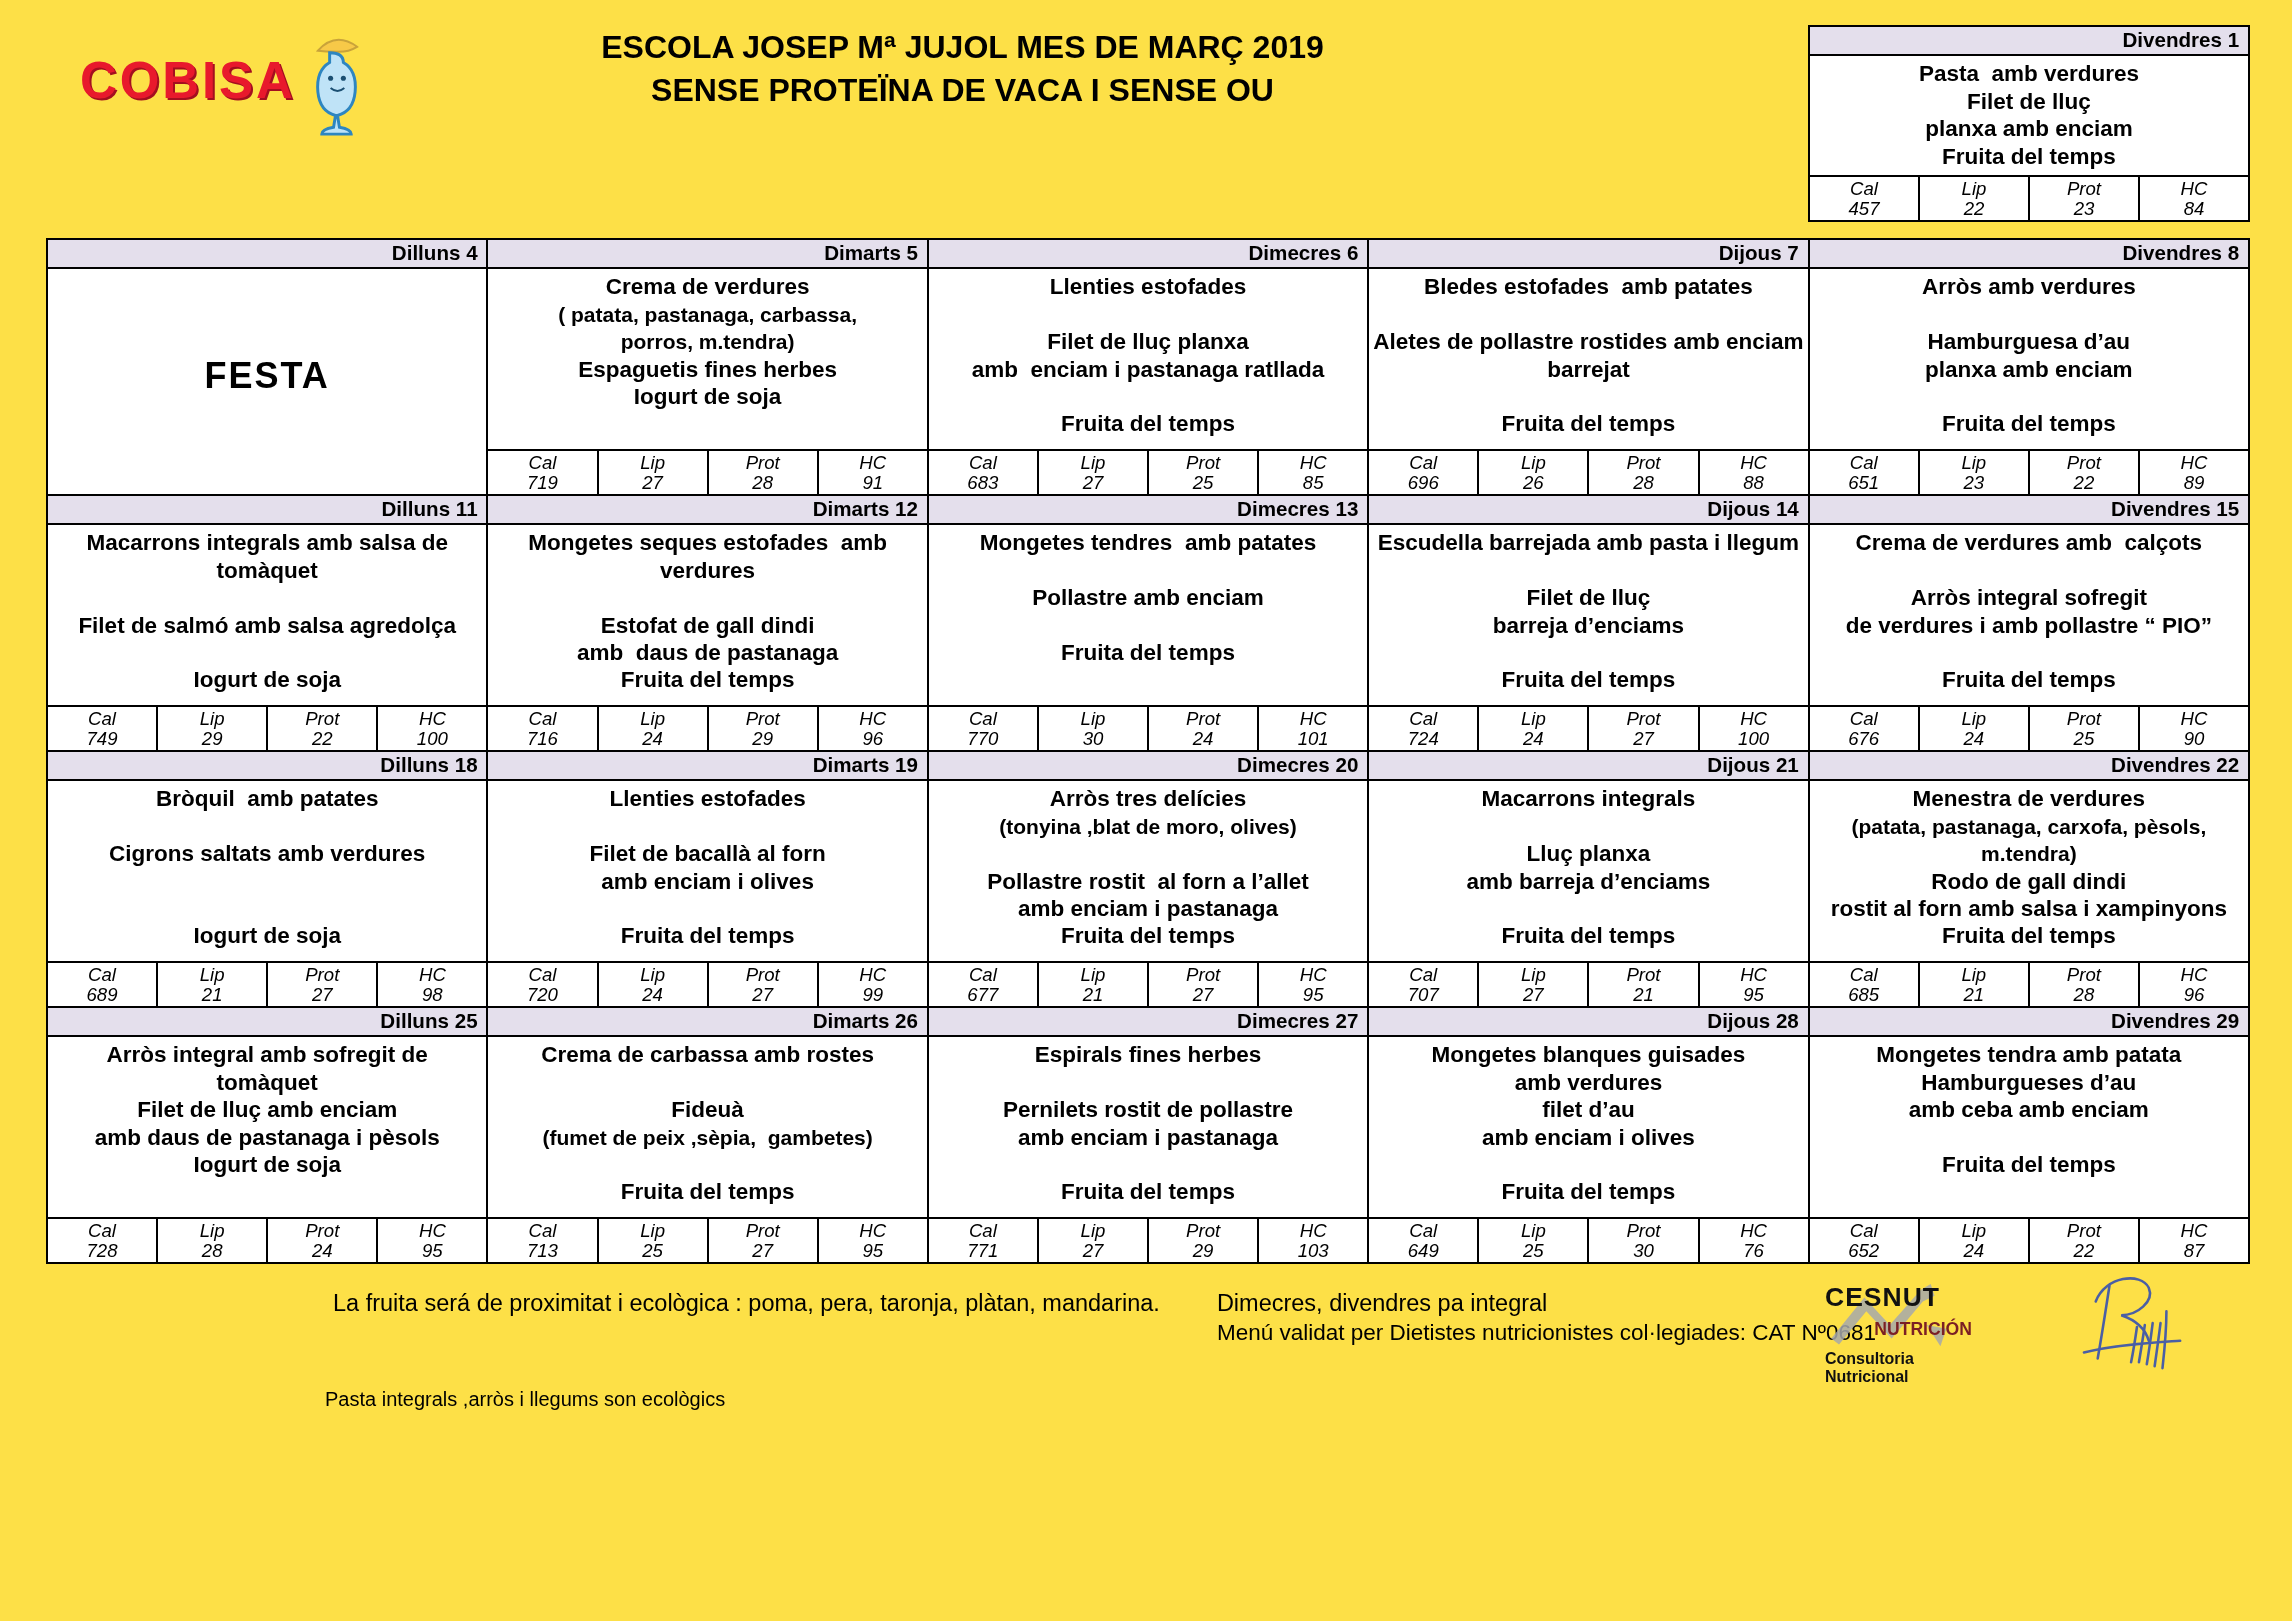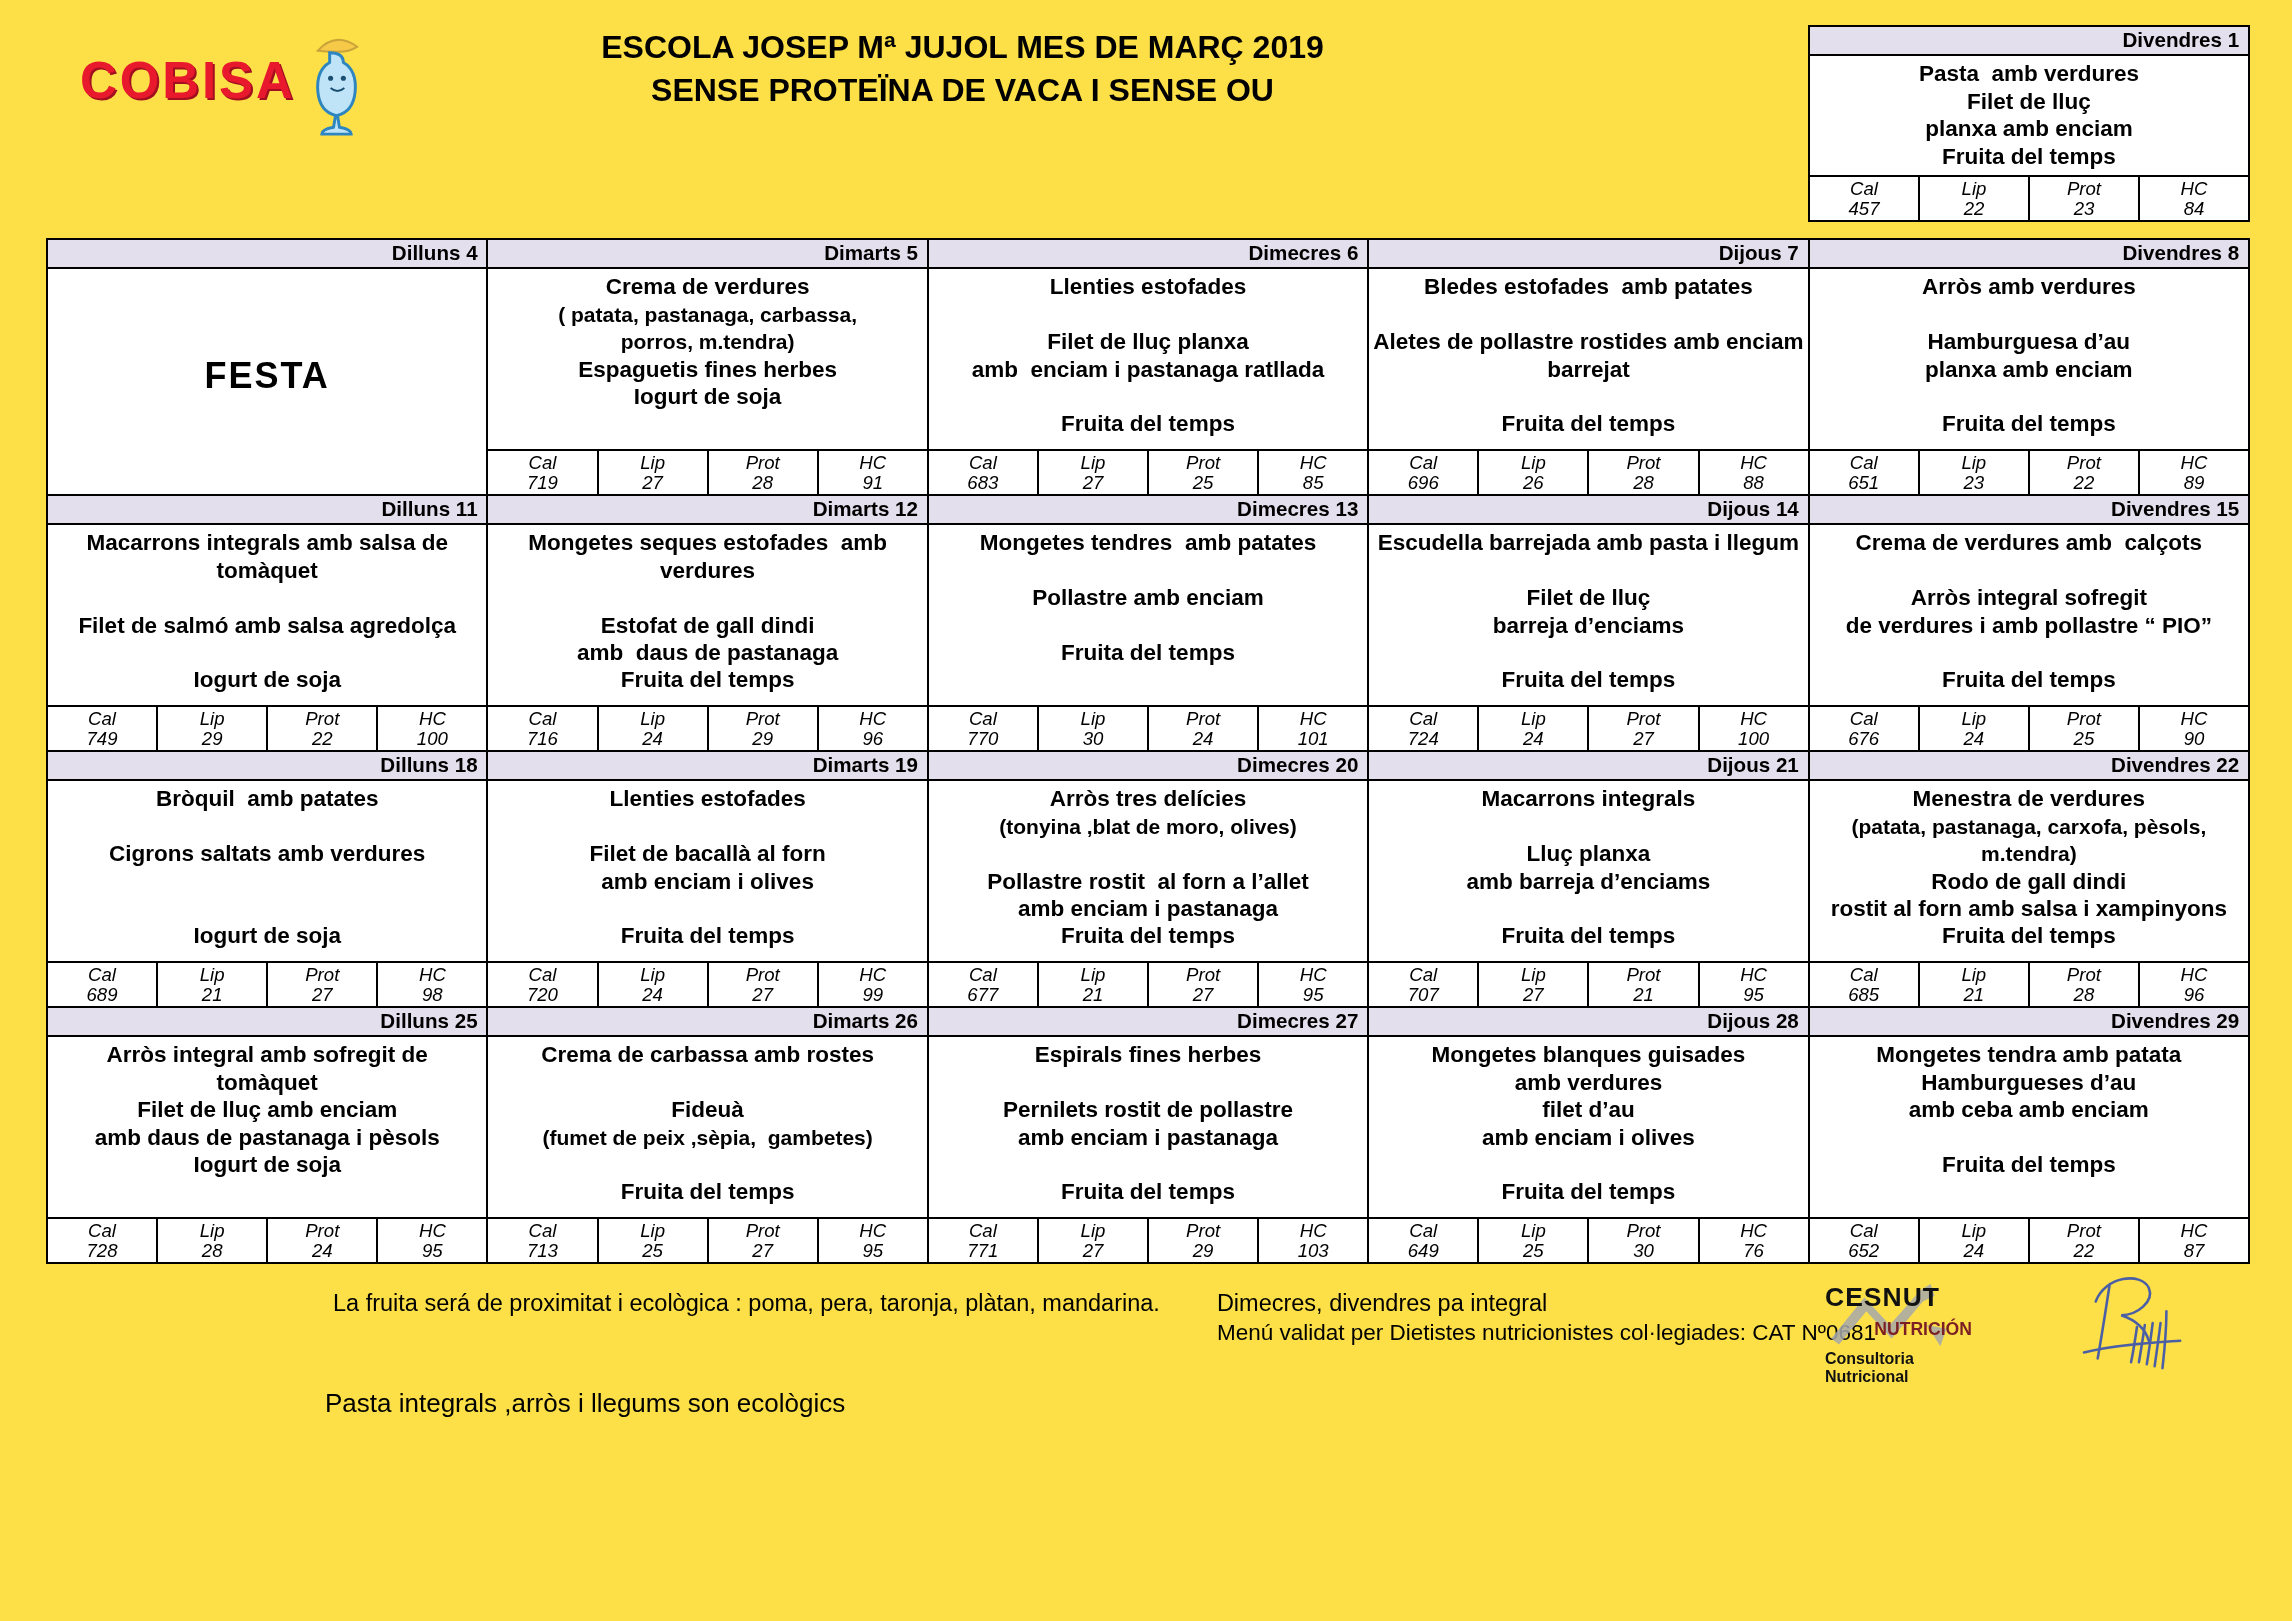--- a/index.html
+++ b/index.html
@@ -41,21 +41,21 @@
   .day-cell{width:20%;display:flex;flex-direction:column;border-right:2.9px solid #000;}
   .day-cell:last-child{border-right:none;}
   .day-body{flex:1;padding-top:4.9px;}
   .day-body.festa{padding-top:57px;}
   .day-body.festa .menu-line{font-size:36px;letter-spacing:2px;margin-top:36px;}
 
   
   .note1{position:absolute;left:333px;top:1290px;font-size:23.5px;}
   .note1 .gap{display:inline-block;width:57px;}
   .note2{position:absolute;left:1217px;top:1320px;font-size:22.5px;}
-  .note3{position:absolute;left:325px;top:1388px;font-size:26px;}
+  .note3{position:absolute;left:325px;top:1388px;font-size:20px;}
 
   
   .cesnut{position:absolute;left:1825px;top:1282px;width:147px;height:88px;}
   .cesnut svg{position:absolute;left:0;top:0;}
   .cesnut-l1{position:relative;font-size:26.5px;font-weight:bold;color:#111;letter-spacing:1px;}
   .cesnut-l2{position:relative;font-size:17.6px;font-weight:bold;color:#7b1f24;text-align:right;margin-top:5.9px;}
   .cesnut-l3{position:relative;font-size:16px;font-weight:bold;color:#111;margin-top:9.8px;}
 
   .signature{position:absolute;left:2076px;top:1272px;}
 </style>

